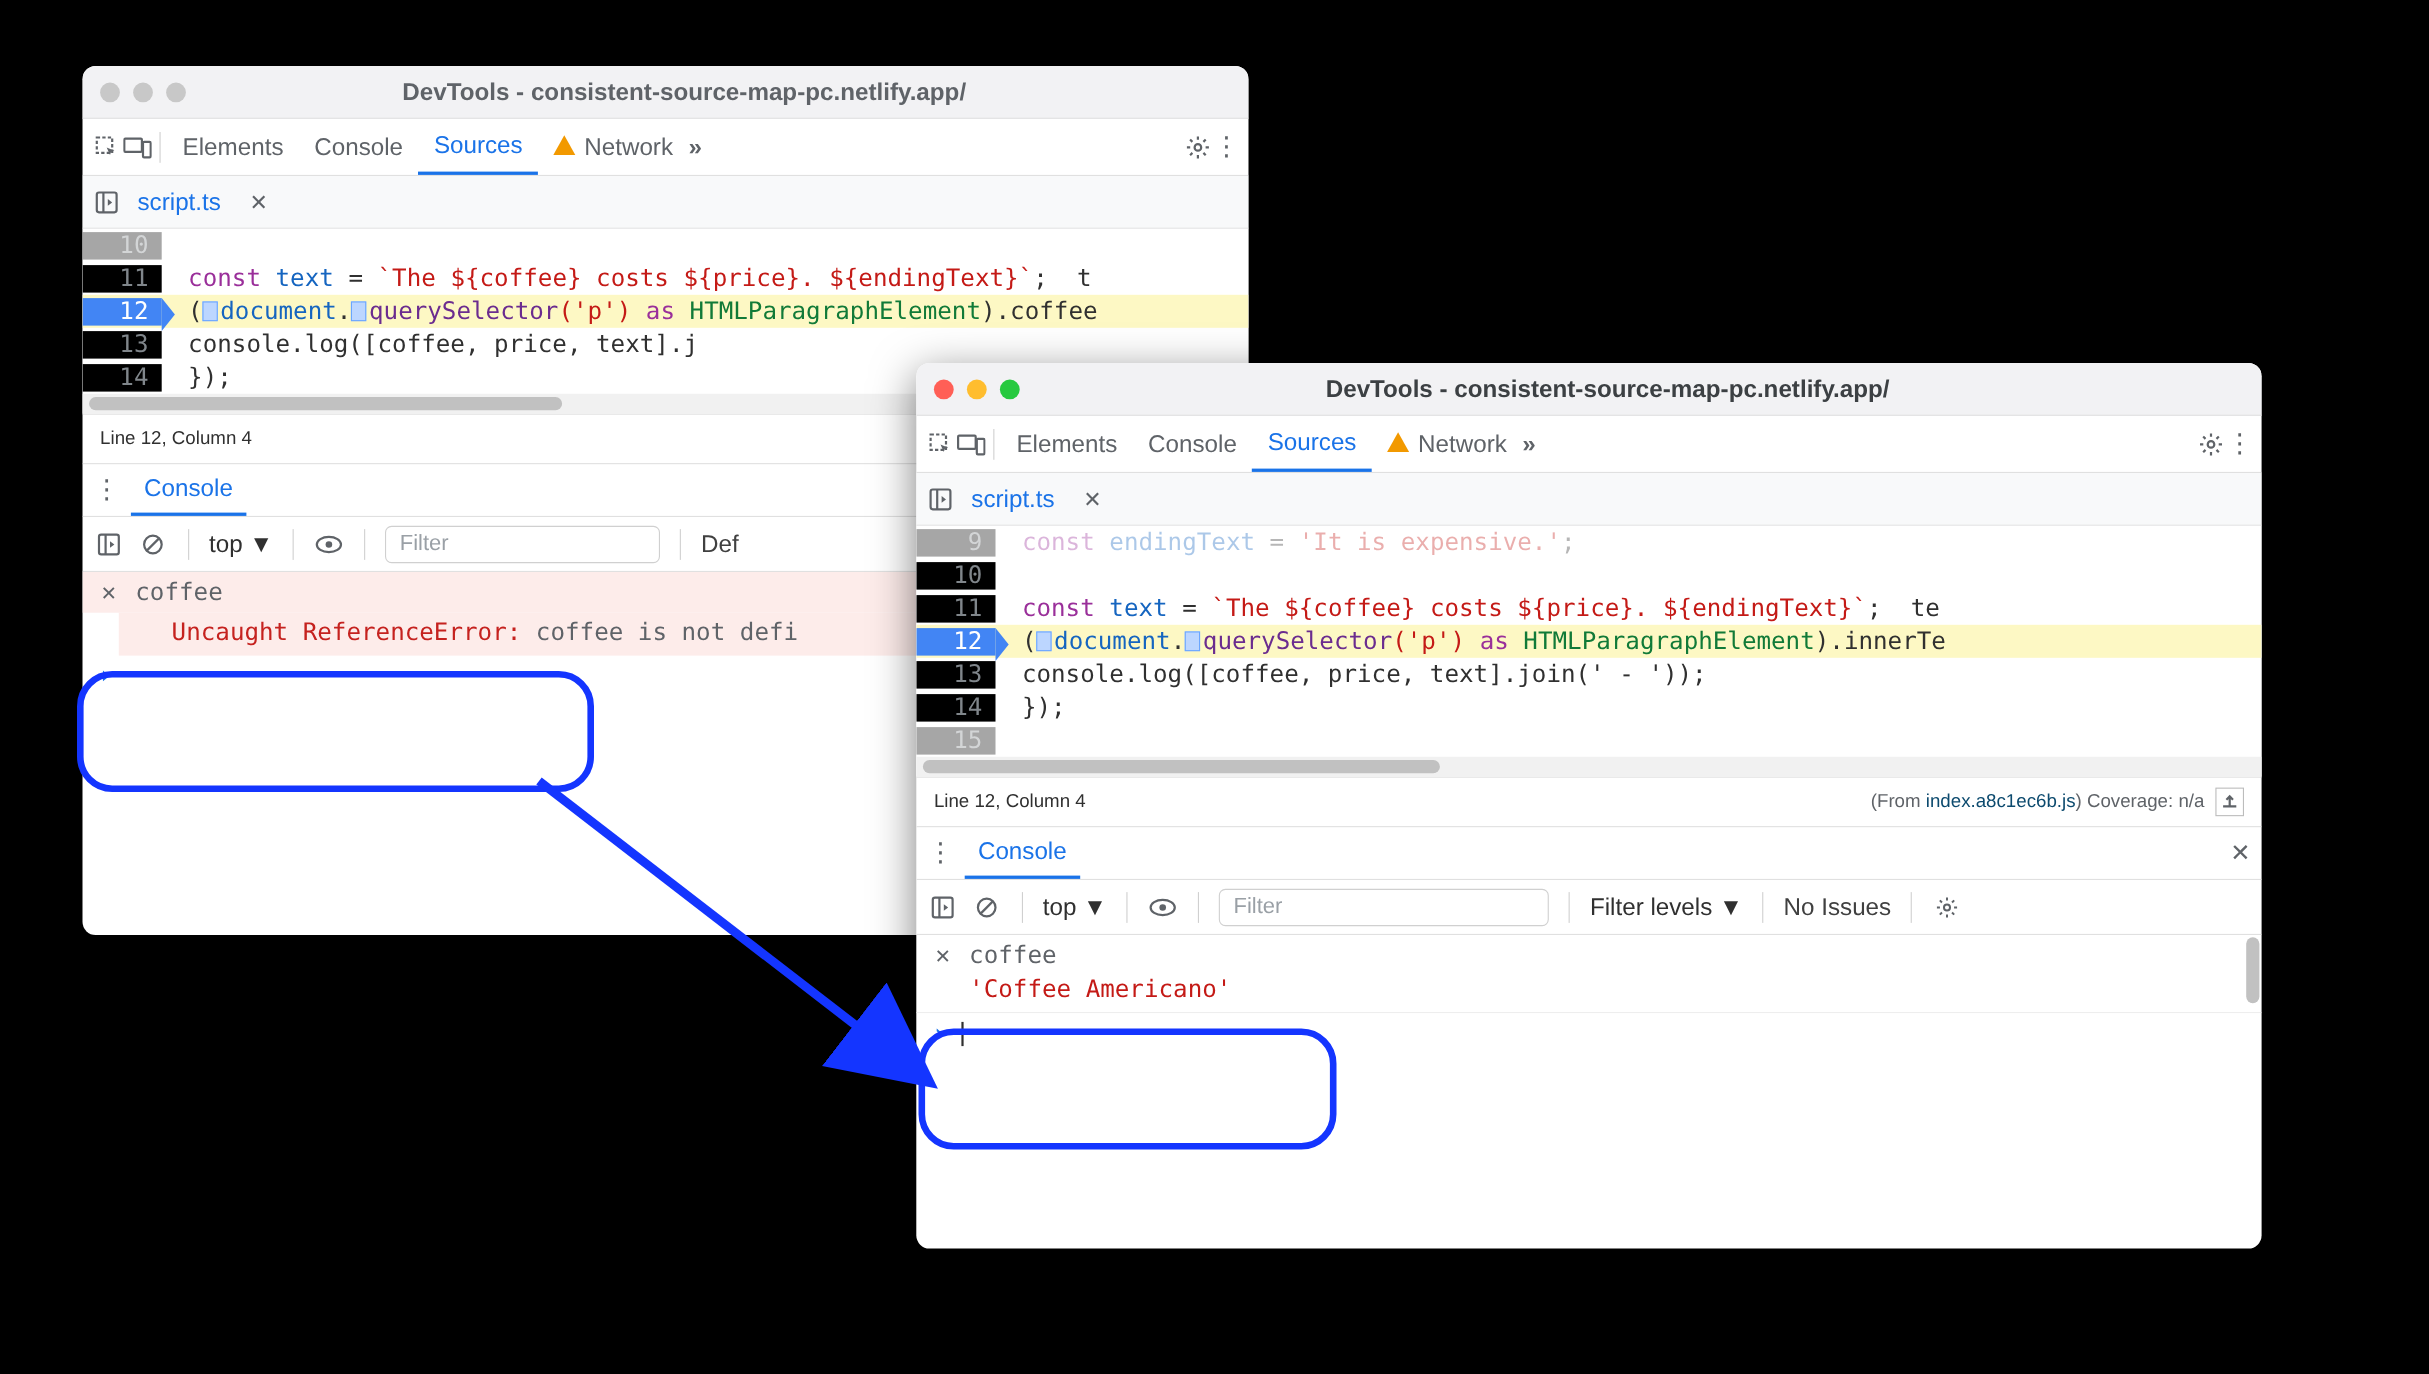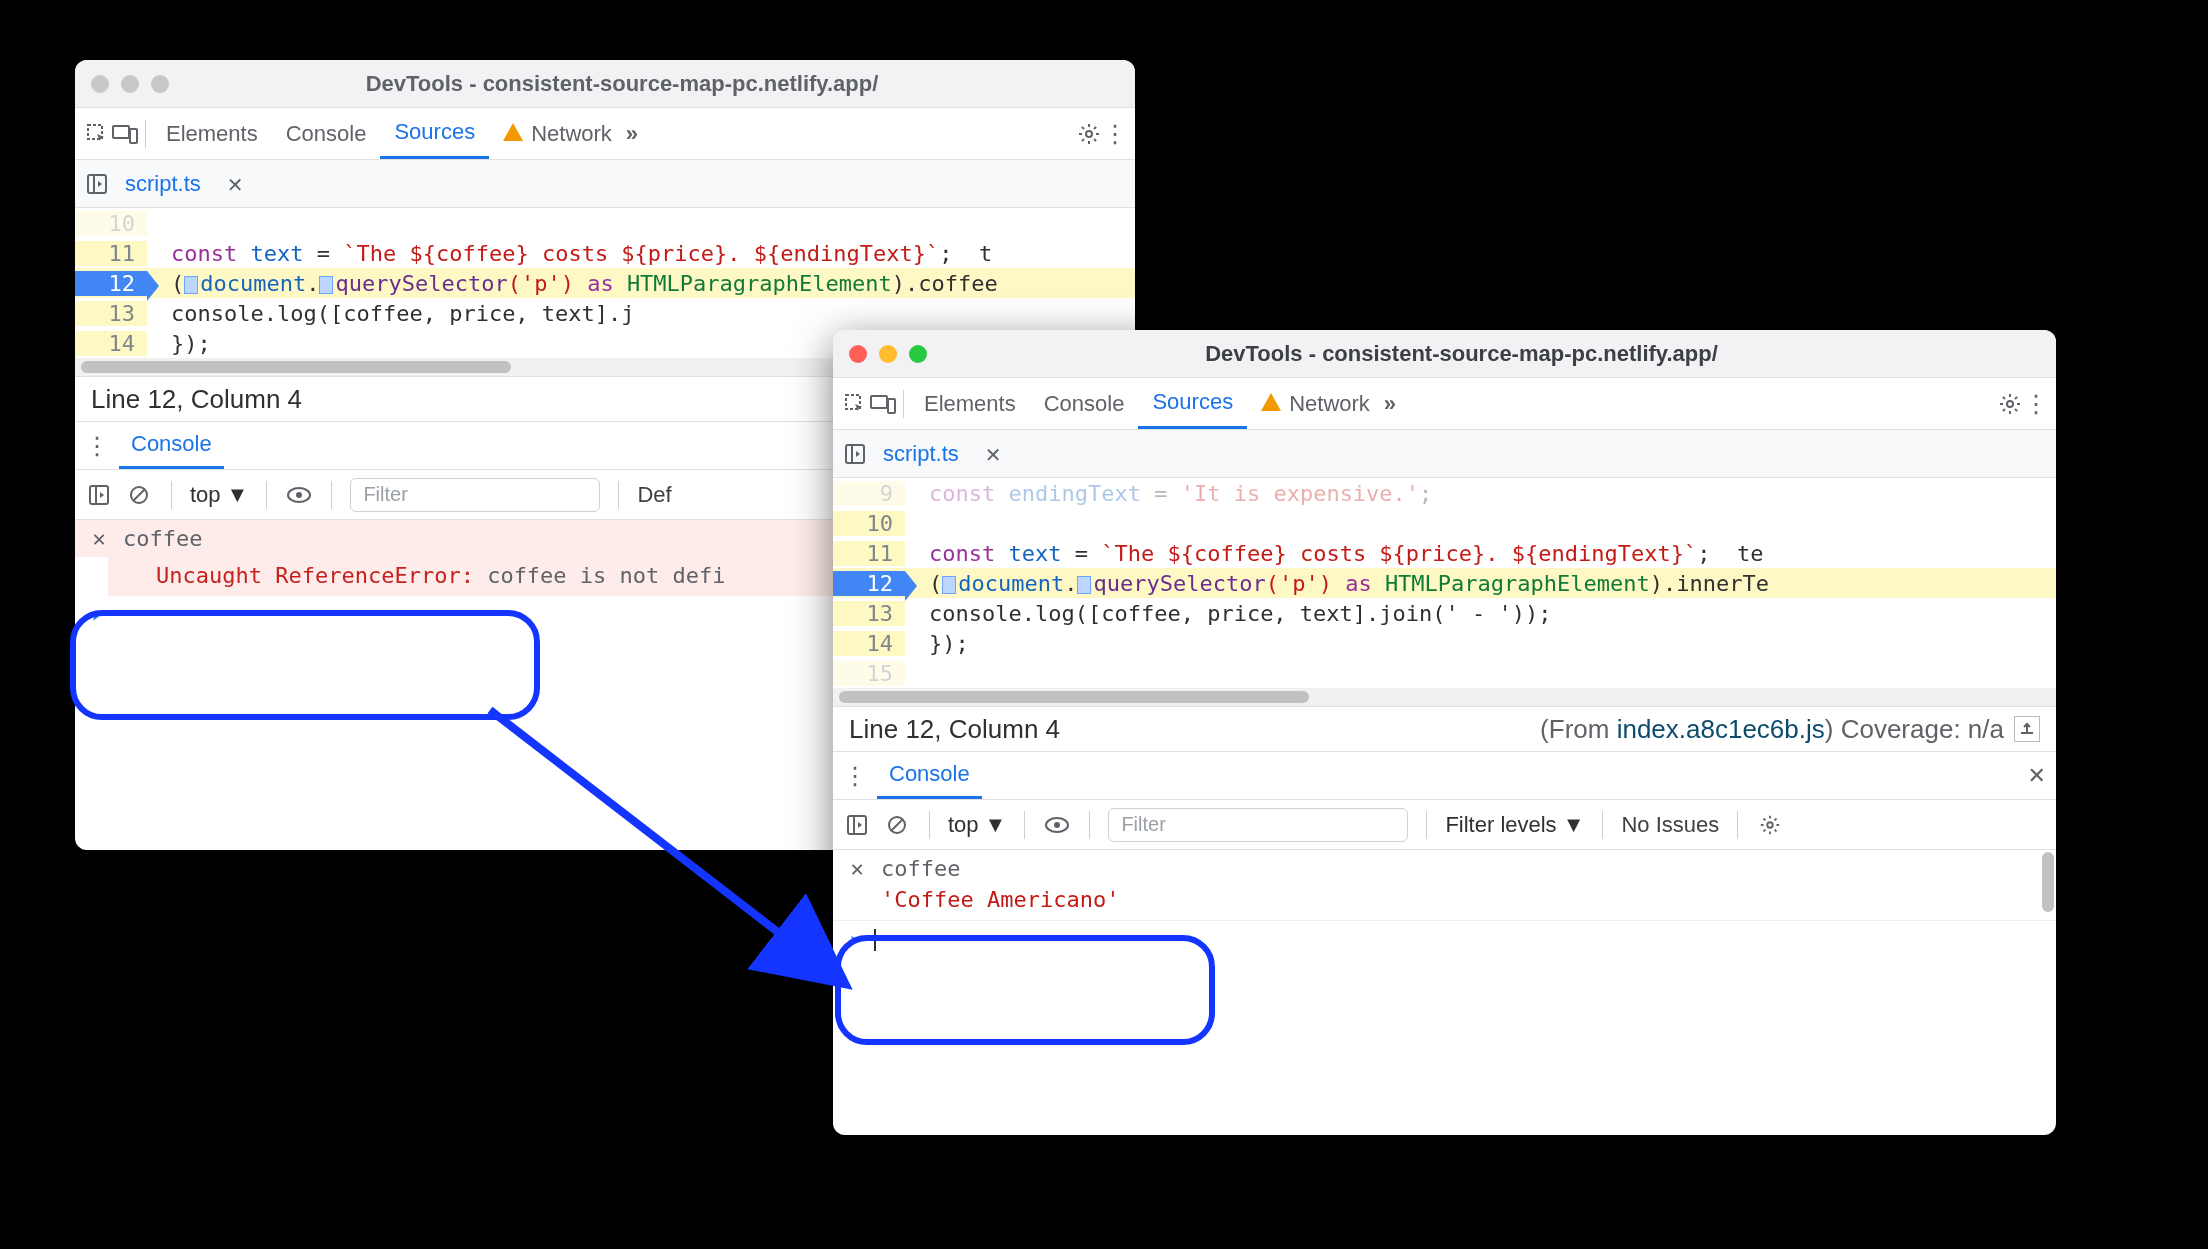--- a/index.html
+++ b/index.html
@@ -105,21 +105,21 @@
   .file-tab .close { color: #5f6368; font-size: 20px; }
 
   .code-area { background: #fff; font-family: Menlo, Consolas, monospace; font-size: 22px; }
   .code-line { display: flex; height: 30px; align-items: center; }
   .gutter {
     width: 72px;
     text-align: right;
     padding-right: 12px;
     color: #80868b;
     position: relative;
-    background: #fef9c3;
+    background: #000000;
   }
   .gutter.exec {
     background: #4285f4;
     color: #fff;
   }
   .gutter.exec::after {
     content: '';
     position: absolute;
     right: -12px; top: 0;
     width: 0; height: 0;
@@ -158,21 +158,21 @@
     border-radius: 6px;
   }
 
   .status-row {
     display: flex;
     align-items: center;
     height: 46px;
     padding: 0 16px;
     border-top: 1px solid #e0e0e0;
     border-bottom: 1px solid #e0e0e0;
-    font-size: 26px;
+    font-size: 17px;
     color: #303030;
     gap: 10px;
   }
   .status-right {
     margin-left: auto;
     color: #5f6368;
   }
   .status-right .link { color: #0c4a6e; }
   .status-icon-box { border: 1px solid #bcbcbc; width: 26px; height: 26px; display:flex; align-items:center; justify-content:center; }
 

